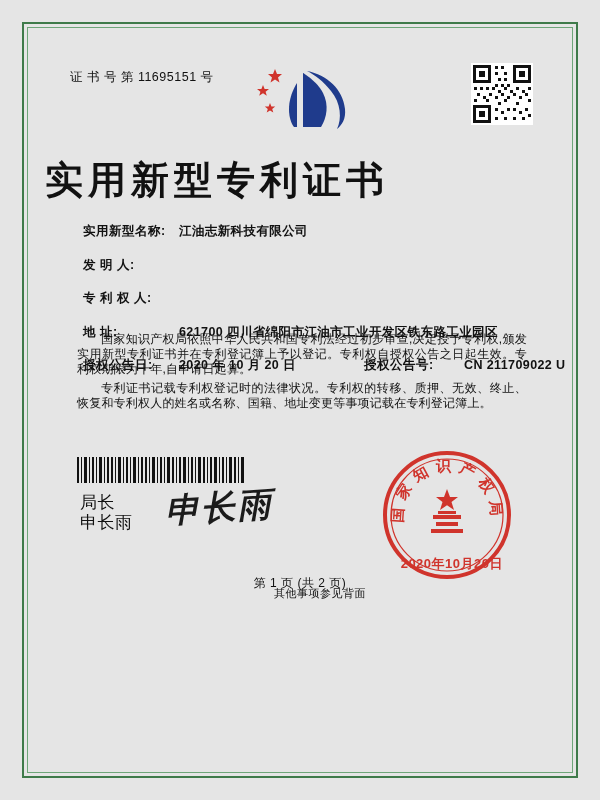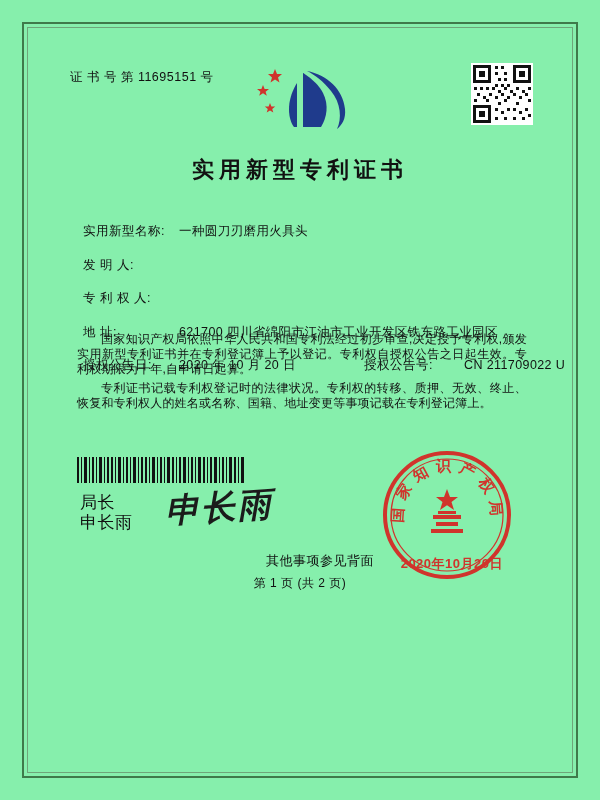--- a/index.html
+++ b/index.html
@@ -11,21 +11,21 @@
     width: 600px;
     height: 800px;
     font-family: "Liberation Sans", sans-serif;
     color: #1a1a1a;
     overflow: hidden;
   }
   .page {
     position: relative;
     width: 600px;
     height: 800px;
-    background: #86efac;
+    background: #e5e5e5;
     box-sizing: border-box;
   }
   .border-outer {
     position: absolute;
     left: 22px;
     top: 22px;
     right: 22px;
     bottom: 22px;
     border: 2px solid #3f7a4a;
     box-sizing: border-box;
@@ -72,34 +72,34 @@
     width: 62px;
     height: 62px;
   }
 
   
   .title {
     position: absolute;
     top: 110px;
     left: 0;
     right: 0;
-    text-align: center;
     font-family: "DejaVu Serif", "Liberation Serif", serif;
-    font-size: 22px;
+    font-size: 38px;
     font-weight: bold;
     letter-spacing: 5px;
     color: #111;
   }
 
   
   .fields {
     position: absolute;
     top: 178px;
     left: 38px;
     right: 30px;
+    font-weight: bold;
   }
   .field-row {
     display: flex;
     align-items: baseline;
     margin-bottom: 16.5px;
     font-size: 12.5px;
     color: #111;
   }
   .field-label {
     width: 96px;
@@ -201,23 +201,23 @@
     top: 530px;
     text-align: center;
     font-size: 12px;
     color: #111;
     letter-spacing: 0.5px;
   }
   .footnote {
     position: absolute;
     left: 0;
     right: 0;
-    top: 552px;
+    top: 586px;
     text-align: center;
-    font-size: 13px;
+    font-size: 11px;
     color: #111;
     letter-spacing: 0.5px;
     padding-left: 40px;
   }
 </style>
 </head>
 <body>
 
 <div class="page">
 
@@ -307,21 +307,21 @@
             <rect x="57" y="51" width="3" height="3"></rect>
         </g>
       </svg>
     </div>
 
     <div class="title">实用新型专利证书</div>
 
     <div class="fields">
       <div class="field-row">
         <div class="field-label">实用新型名称:</div>
-        <div class="field-value">一种圆刀刃磨用火具头</div>
+        <div class="field-value">江油志新科技有限公司</div>
       </div>
       <div class="field-row">
         <div class="field-label">发 明 人:</div>
       </div>
       <div class="field-row">
         <div class="field-label">专 利 权 人:</div>
       </div>
       <div class="field-row">
         <div class="field-label">地 址:</div>
         <div class="field-value">621700  四川省绵阳市江油市工业开发区铁东路工业园区</div>

